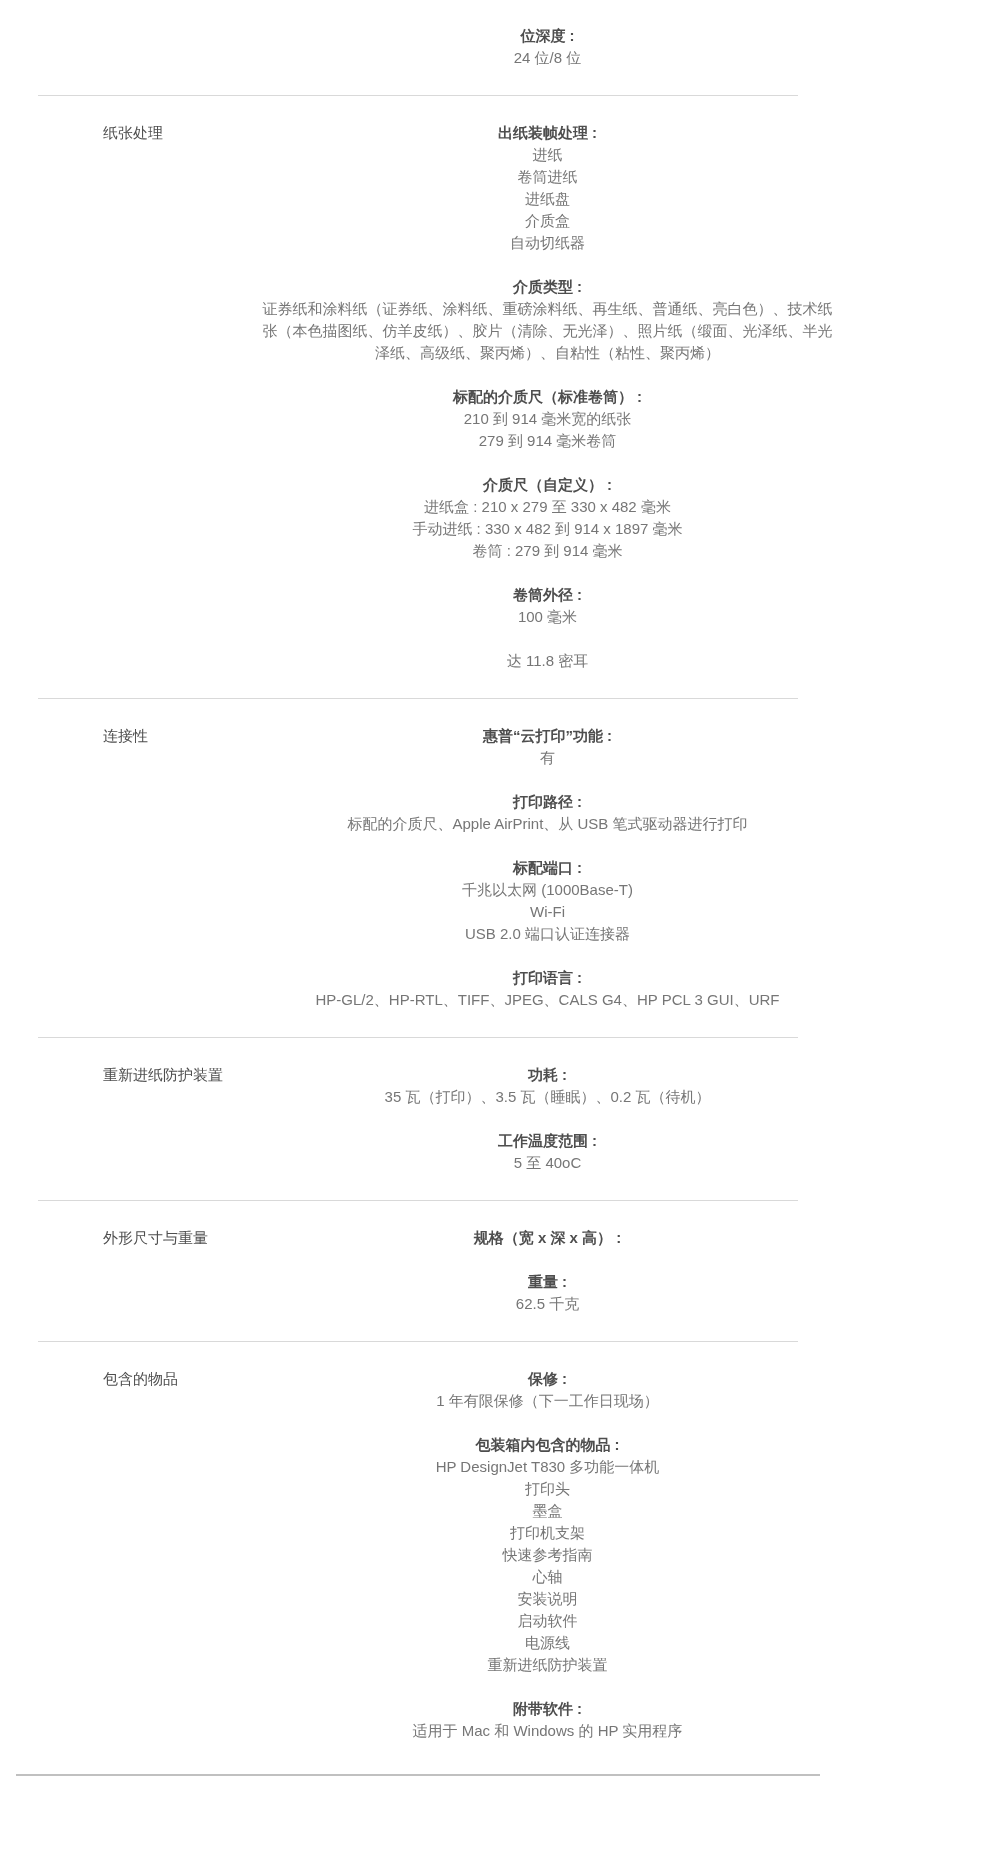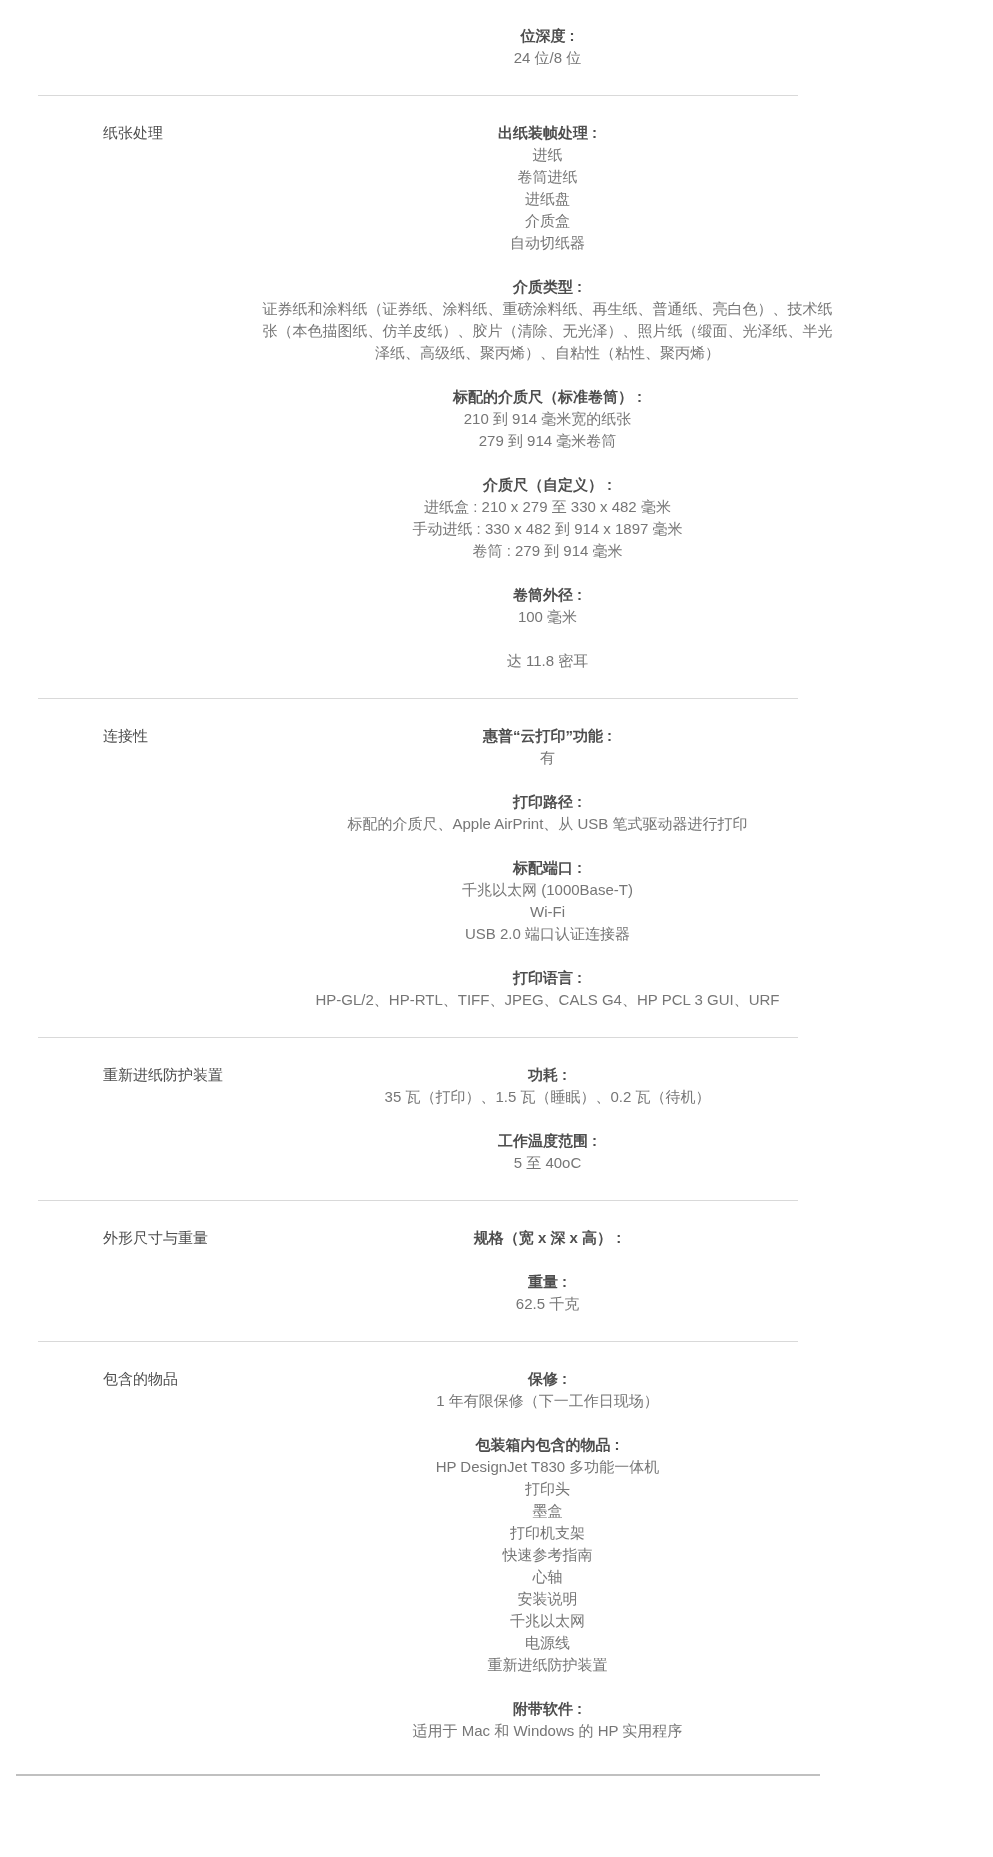--- a/index.html
+++ b/index.html
@@ -129,21 +129,21 @@
           <div class="group-line">HP-GL/2、HP-RTL、TIFF、JPEG、CALS G4、HP PCL 3 GUI、URF</div>
         </div>
       </div>
     </section>
     <div class="divider"></div>
     <section class="row">
       <div class="label-cell">重新进纸防护装置</div>
       <div class="content-cell">
         <div class="group">
           <div class="group-heading">功耗 :</div>
-          <div class="group-line">35 瓦（打印）、1.5 瓦（睡眠）、0.2 瓦（待机）</div>
+          <div class="group-line">35 瓦（打印）、3.5 瓦（睡眠）、0.2 瓦（待机）</div>
         </div>
         <div class="group">
           <div class="group-heading">工作温度范围 :</div>
           <div class="group-line">5 至 40oC</div>
         </div>
       </div>
     </section>
     <div class="divider"></div>
     <section class="row">
       <div class="label-cell">外形尺寸与重量</div>
@@ -167,21 +167,21 @@
         </div>
         <div class="group">
           <div class="group-heading">包装箱内包含的物品 :</div>
           <div class="group-line">HP DesignJet T830 多功能一体机</div>
           <div class="group-line">打印头</div>
           <div class="group-line">墨盒</div>
           <div class="group-line">打印机支架</div>
           <div class="group-line">快速参考指南</div>
           <div class="group-line">心轴</div>
           <div class="group-line">安装说明</div>
-          <div class="group-line">千兆以太网</div>
+          <div class="group-line">启动软件</div>
           <div class="group-line">电源线</div>
           <div class="group-line">重新进纸防护装置</div>
         </div>
         <div class="group">
           <div class="group-heading">附带软件 :</div>
           <div class="group-line">适用于 Mac 和 Windows 的 HP 实用程序</div>
         </div>
       </div>
     </section>
     <div class="divider bottom"></div>

